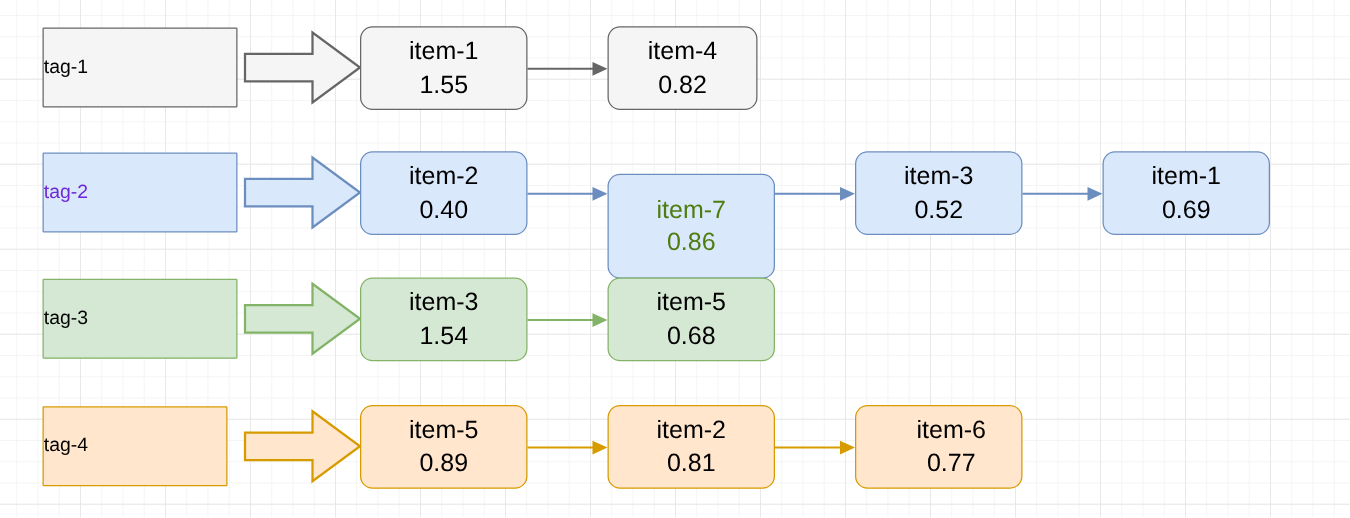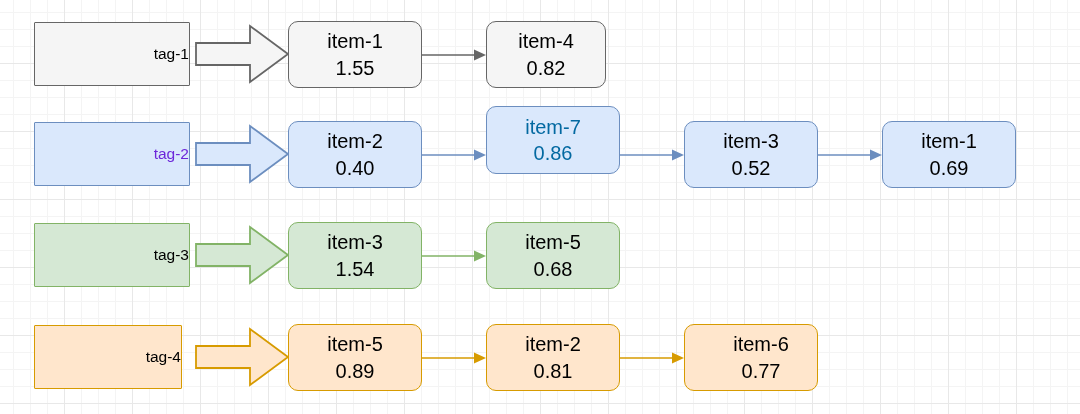--- a/index.html
+++ b/index.html
@@ -31,21 +31,21 @@
     position: absolute;
     left: 0;
     width: 1080px;
     height: 100px;
   }
   .tag-box {
     position: absolute;
     box-sizing: border-box;
     display: flex;
     align-items: center;
-    justify-content: flex-end;
+    justify-content: flex-start;
     font-size: 15.5px;
     color: #000000;
     border-style: solid;
     border-width: 1.6px;
     border-radius: 1px;
   }
   .item-box {
     position: absolute;
     box-sizing: border-box;
     display: flex;
@@ -115,21 +115,21 @@
       <div class="item-box" style="left: 288px; top: 21px; width: 134px; height: 67px; background: rgb(218, 232, 252); border-color: rgb(108, 142, 191); color: rgb(0, 0, 0);">
         <span class="lbl">item-2</span>
         <span class="val">0.40</span>
       </div>
       <div class="line-arrow" style="left: 422px; top: 46.5px;">
         <svg width="64" height="16" viewBox="0 0 64 16">
           <line x1="0" y1="8" x2="53" y2="8" stroke="#6c8ebf" stroke-width="1.7"></line>
           <path d="M52 2.5 L64 8 L52 13.5 Z" fill="#6c8ebf"></path>
         </svg>
       </div>
-      <div class="item-box" style="left: 486px; top: 6px; width: 134px; height: 68px; background: rgb(218, 232, 252); border-color: rgb(108, 142, 191); color: #0369a1;">
+      <div class="item-box" style="left: 486px; top: 39px; width: 134px; height: 84px; background: rgb(218, 232, 252); border-color: rgb(108, 142, 191); color: #4d7c0f;">
         <span class="lbl">item-7</span>
         <span class="val">0.86</span>
       </div>
       <div class="line-arrow" style="left: 620px; top: 46.5px;">
         <svg width="64" height="16" viewBox="0 0 64 16">
           <line x1="0" y1="8" x2="53" y2="8" stroke="#6c8ebf" stroke-width="1.7"></line>
           <path d="M52 2.5 L64 8 L52 13.5 Z" fill="#6c8ebf"></path>
         </svg>
       </div>
       <div class="item-box" style="left: 684px; top: 21px; width: 134px; height: 67px; background: rgb(218, 232, 252); border-color: rgb(108, 142, 191); color: rgb(0, 0, 0);">

